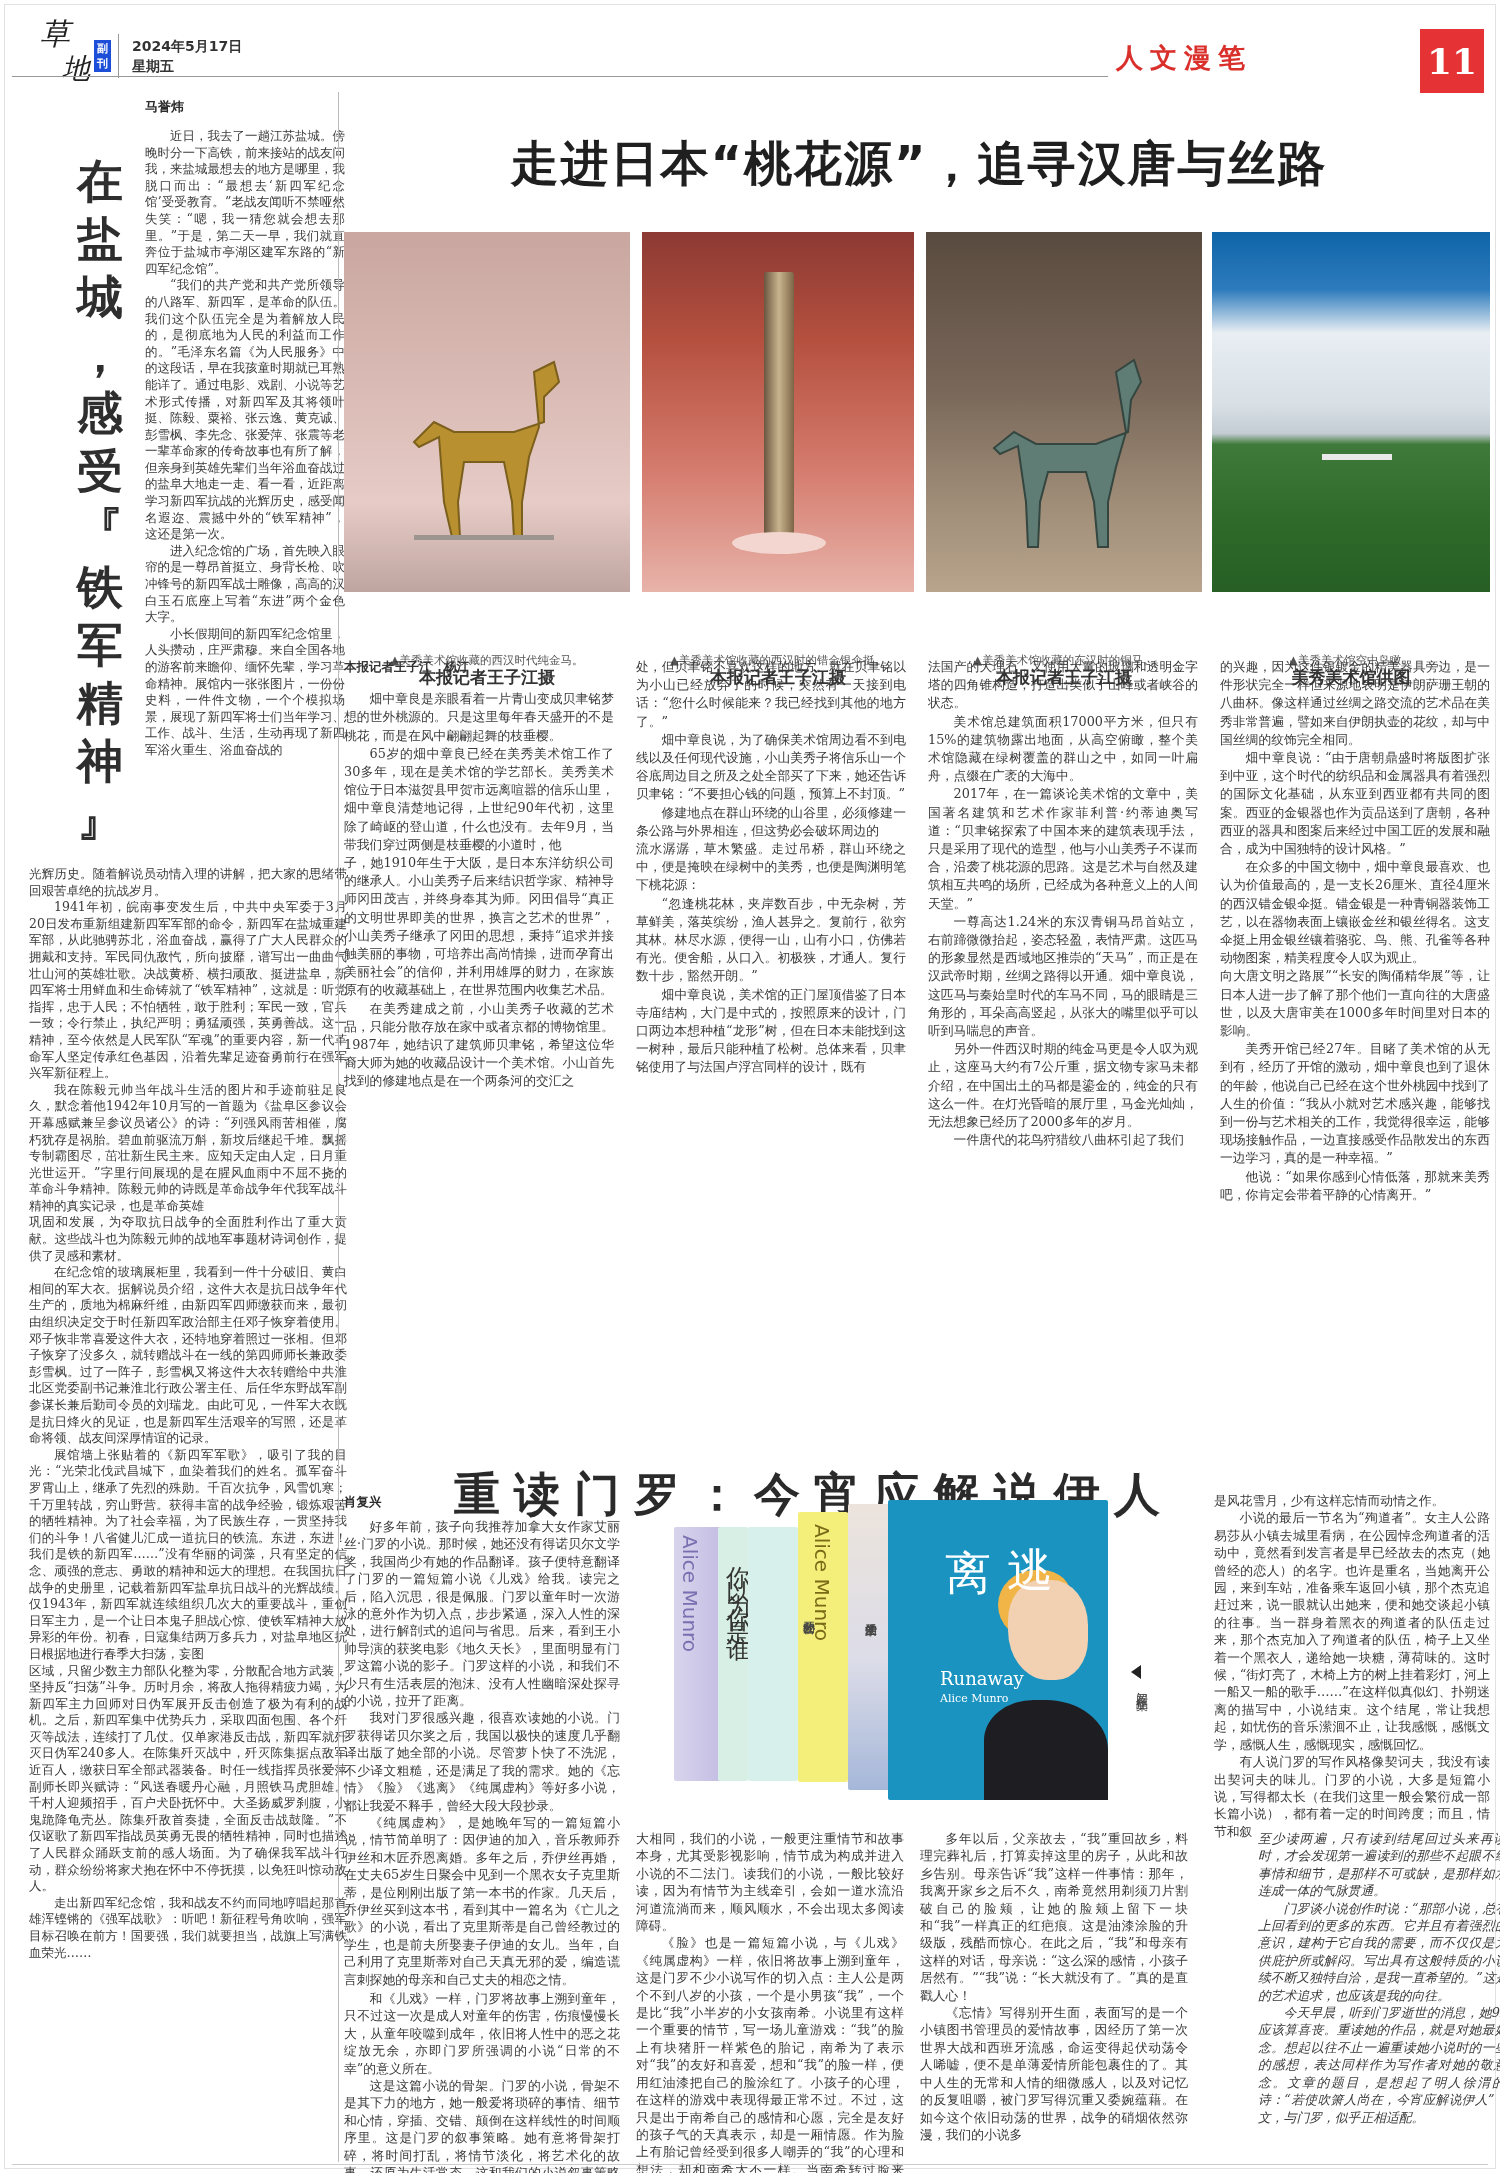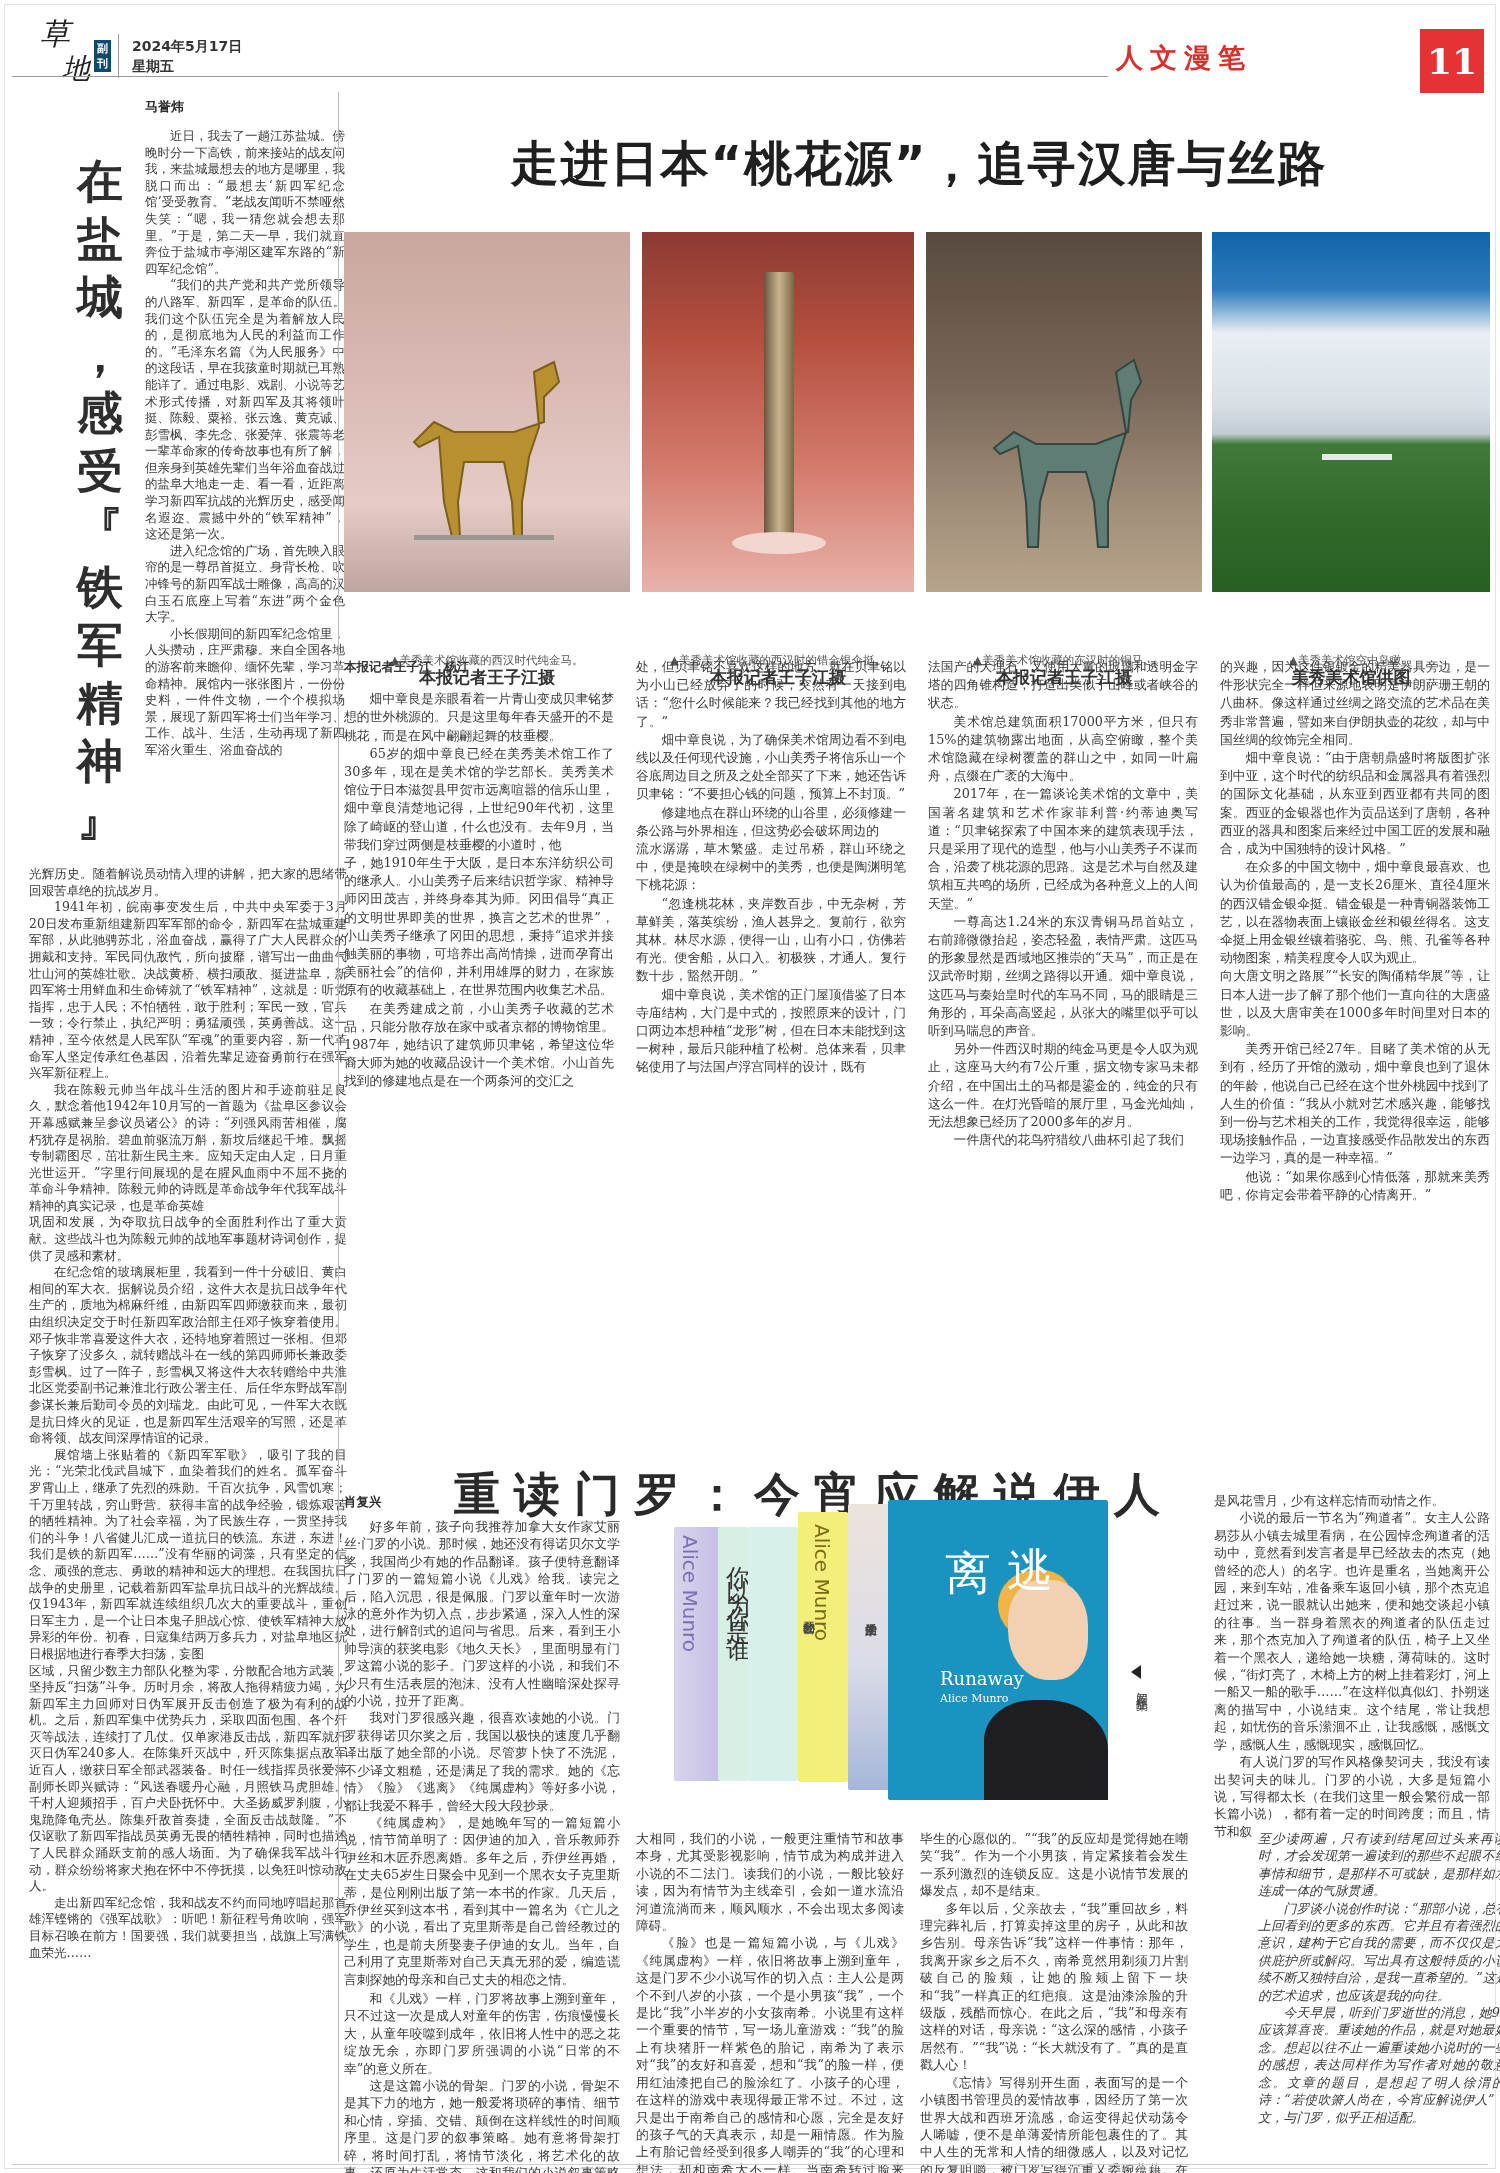--- a/index.html
+++ b/index.html
@@ -4,21 +4,21 @@
 <style>
   * { box-sizing: border-box; margin: 0; padding: 0; }
   html, body { width: 1500px; height: 2173px; background: #ffffff; overflow: hidden; }
   body { font-family: "DejaVu Serif", "Liberation Serif", serif; color: #2b2b2b; position: relative; }
 
   
   .masthead { position: absolute; left: 12px; top: 12px; width: 1476px; height: 70px; }
   .logo { position: absolute; left: 28px; top: 8px; width: 70px; height: 60px; }
   .logo-script { position: absolute; left: 0; top: 0; font-family: "DejaVu Serif", serif; font-size: 30px; line-height: 28px; color: #222; font-style: italic; }
   .logo-script2 { position: absolute; left: 22px; top: 30px; font-family: "DejaVu Serif", serif; font-size: 28px; color: #222; font-style: italic; }
-  .logo-badge { position: absolute; left: 54px; top: 20px; background: #0c4a6e; color: #fff; font-size: 11px; padding: 1px 3px; font-family: "DejaVu Sans", sans-serif; font-weight: bold; }
+  .logo-badge { position: absolute; left: 54px; top: 20px; background: #1d4ed8; color: #fff; font-size: 11px; padding: 1px 3px; font-family: "DejaVu Sans", sans-serif; font-weight: bold; }
   .mast-sep { position: absolute; left: 106px; top: 22px; width: 1px; height: 44px; background: #999; }
   .mast-date { position: absolute; left: 120px; top: 24px; font-family: "DejaVu Sans", sans-serif; font-size: 14px; font-weight: bold; color: #333; line-height: 20px; }
   .mast-rule { position: absolute; left: 0; top: 64px; width: 1096px; height: 1px; background: #999; }
   .section-name { position: absolute; left: 1104px; top: 28px; font-family: "DejaVu Serif", serif; font-size: 27px; font-weight: bold; color: #d9302c; letter-spacing: 7px; }
   .page-num { position: absolute; left: 1408px; top: 17px; width: 64px; height: 64px; background: #e53234; color: #fff; font-family: "DejaVu Serif", serif; font-weight: bold; font-size: 36px; text-align: center; line-height: 64px; }
 
   
   .left-article { position: absolute; left: 14px; top: 92px; width: 320px; height: 2070px; margin-left: 15px; }
   .left-title { position: absolute; left: 42px; top: 60px; width: 58px; font-family: "DejaVu Sans", sans-serif; font-size: 46px; font-weight: bold; color: #2e2e2e; line-height: 58px; text-align: center; }
   .left-byline { position: absolute; left: 116px; top: 6px; font-family: "DejaVu Sans", sans-serif; font-weight: bold; font-size: 13px; }
@@ -254,21 +254,20 @@
     </div>
   </div>
   <div class="cap-tri"></div>
   <div class="book-cap">门罗作品集</div>
 
   <div class="f2-col" style="left:292px;top:378px;width:268px;">
     <p class="para-first">大相同，我们的小说，一般更注重情节和故事本身，尤其受影视影响，情节成为构成并进入小说的不二法门。读我们的小说，一般比较好读，因为有情节为主线牵引，会如一道水流沿河道流淌而来，顺风顺水，不会出现太多阅读障碍。</p>
     <p class="para">《脸》也是一篇短篇小说，与《儿戏》《纯属虚构》一样，依旧将故事上溯到童年，这是门罗不少小说写作的切入点：主人公是两个不到八岁的小孩，一个是小男孩“我”，一个是比“我”小半岁的小女孩南希。小说里有这样一个重要的情节，写一场儿童游戏：“我”的脸上有块猪肝一样紫色的胎记，南希为了表示对“我”的友好和喜爱，想和“我”的脸一样，便用红油漆把自己的脸涂红了。小孩子的心理，在这样的游戏中表现得最正常不过。不过，这只是出于南希自己的感情和心愿，完全是友好的孩子气的天真表示，却是一厢情愿。作为脸上有胎记曾经受到很多人嘲弄的“我”的心理和想法，却和南希大不一样。当南希转过脸来对“我”兴奋地说：“现在我和你一样了！”“她的声音里充满满足感，仿佛她达成了</p>
   </div>
   <div class="f2-col" style="left:576px;top:378px;width:268px;">
-    <p class="para-first">毕生的心愿似的。”“我”的反应却是觉得她在嘲笑“我”。作为一个小男孩，肯定紧接着会发生一系列激烈的连锁反应。这是小说情节发展的爆发点，却不是结束。</p>
     <p class="para">多年以后，父亲故去，“我”重回故乡，料理完葬礼后，打算卖掉这里的房子，从此和故乡告别。母亲告诉“我”这样一件事情：那年，我离开家乡之后不久，南希竟然用剃须刀片割破自己的脸颊，让她的脸颊上留下一块和“我”一样真正的红疤痕。这是油漆涂脸的升级版，残酷而惊心。在此之后，“我”和母亲有这样的对话，母亲说：“这么深的感情，小孩子居然有。”“我”说：“长大就没有了。”真的是直戳人心！</p>
     <p class="para">《忘情》写得别开生面，表面写的是一个小镇图书管理员的爱情故事，因经历了第一次世界大战和西班牙流感，命运变得起伏动荡令人唏嘘，便不是单薄爱情所能包裹住的了。其中人生的无常和人情的细微感人，以及对记忆的反复咀嚼，被门罗写得沉重又委婉蕴藉。在如今这个依旧动荡的世界，战争的硝烟依然弥漫，我们的小说多</p>
   </div>
   <div class="f2-col" style="left:870px;top:40px;width:276px;">
     <p class="para-first">是风花雪月，少有这样忘情而动情之作。</p>
     <p class="para">小说的最后一节名为“殉道者”。女主人公路易莎从小镇去城里看病，在公园悼念殉道者的活动中，竟然看到发言者是早已经故去的杰克（她曾经的恋人）的名字。也许是重名，当她离开公园，来到车站，准备乘车返回小镇，那个杰克追赶过来，说一眼就认出她来，便和她交谈起小镇的往事。当一群身着黑衣的殉道者的队伍走过来，那个杰克加入了殉道者的队伍，椅子上又坐着一个黑衣人，递给她一块糖，薄荷味的。这时候，“街灯亮了，木椅上方的树上挂着彩灯，河上一船又一船的歌手……”在这样似真似幻、扑朔迷离的描写中，小说结束。这个结尾，常让我想起，如忧伤的音乐潆洄不止，让我感慨，感慨文学，感慨人生，感慨现实，感慨回忆。</p>
     <p class="para">有人说门罗的写作风格像契诃夫，我没有读出契诃夫的味儿。门罗的小说，大多是短篇小说，写得都太长（在我们这里一般会繁衍成一部长篇小说），都有着一定的时间跨度；而且，情节和叙</p>
   </div>
   <div class="f2-col" style="left:914px;top:378px;width:276px;font-style:italic;">
     <p class="para-first">至少读两遍，只有读到结尾回过头来再读一遍时，才会发现第一遍读到的那些不起眼不经意的事情和细节，是那样不可或缺，是那样如水回环连成一体的气脉贯通。</p>

